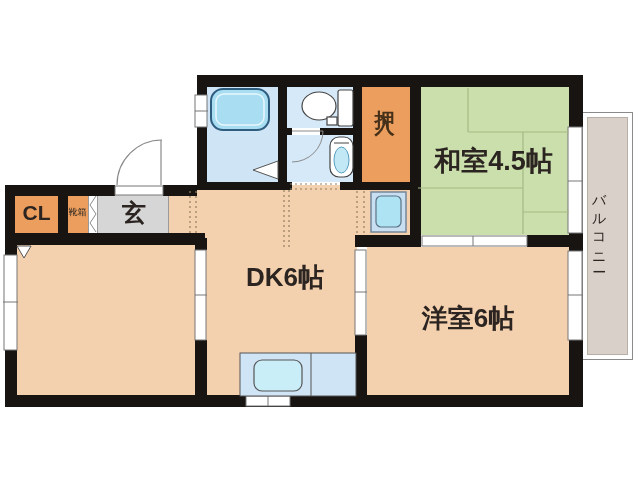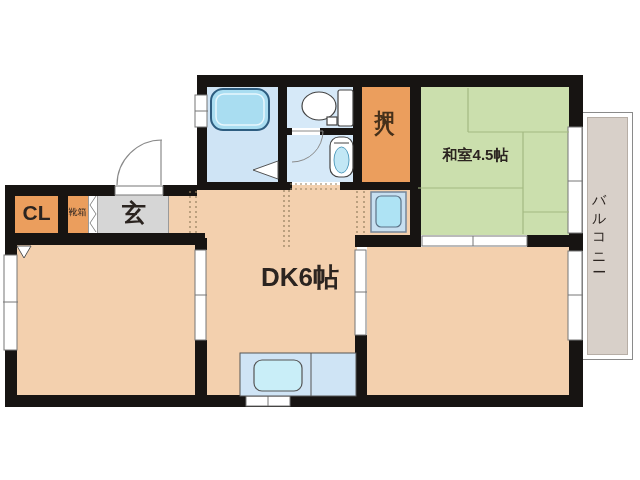--- a/index.html
+++ b/index.html
@@ -146,17 +146,18 @@
       <rect x="240" y="353" width="116" height="43" fill="#cfe4f5" stroke="#555" stroke-width="1"></rect>
       <line x1="311" y1="353" x2="311" y2="396" stroke="#555" stroke-width="1"></line>
       <rect x="254" y="360" width="48" height="31" rx="8" fill="#c9eef8" stroke="#555" stroke-width="1.2"></rect>
     </g>
   </svg>
 
   <div class="lbl" style="left:15px;top:202px;width:43px;font-size:21px;">CL</div>
   <div class="lbl" style="left:62px;top:208px;width:31px;font-size:9px;font-weight:500;">靴箱</div>
   <div class="lbl" style="left:110px;top:200px;width:48px;font-size:24px;">玄</div>
   <div class="lbl vtext" style="left:374px;top:94px;font-size:20px;letter-spacing:4px;color:#45301a;">押入</div>
-  <div class="lbl" style="left:400px;top:147px;width:151px;font-size:15px;">和室4.5帖</div>
-  <div class="lbl" style="left:214px;top:264px;width:172px;font-size:26px;">DK6帖</div>
+  <div class="lbl" style="left:418px;top:147px;width:151px;font-size:27px;">和室4.5帖</div>
+  <div class="lbl" style="left:199px;top:264px;width:172px;font-size:26px;">DK6帖</div>
+  <div class="lbl" style="left:367px;top:305px;width:202px;font-size:26px;">洋室6帖</div>
   <div class="lbl vtext" style="left:592px;top:184px;font-size:14px;letter-spacing:4px;font-weight:500;">バルコニー</div>
 
 </div>
 
 </body></html>

